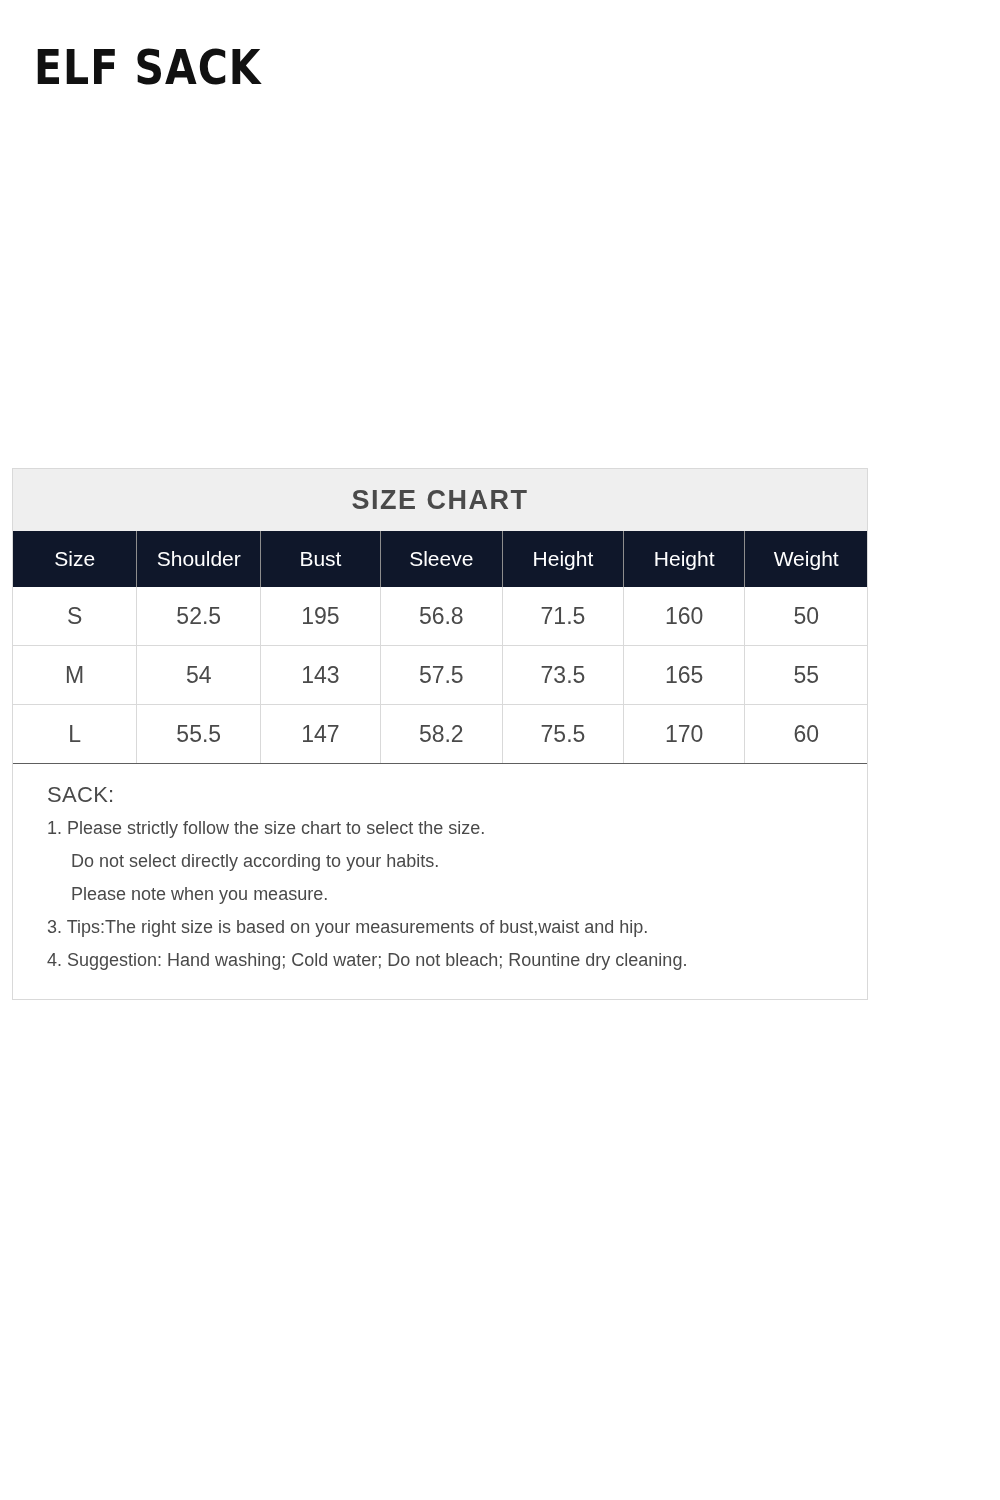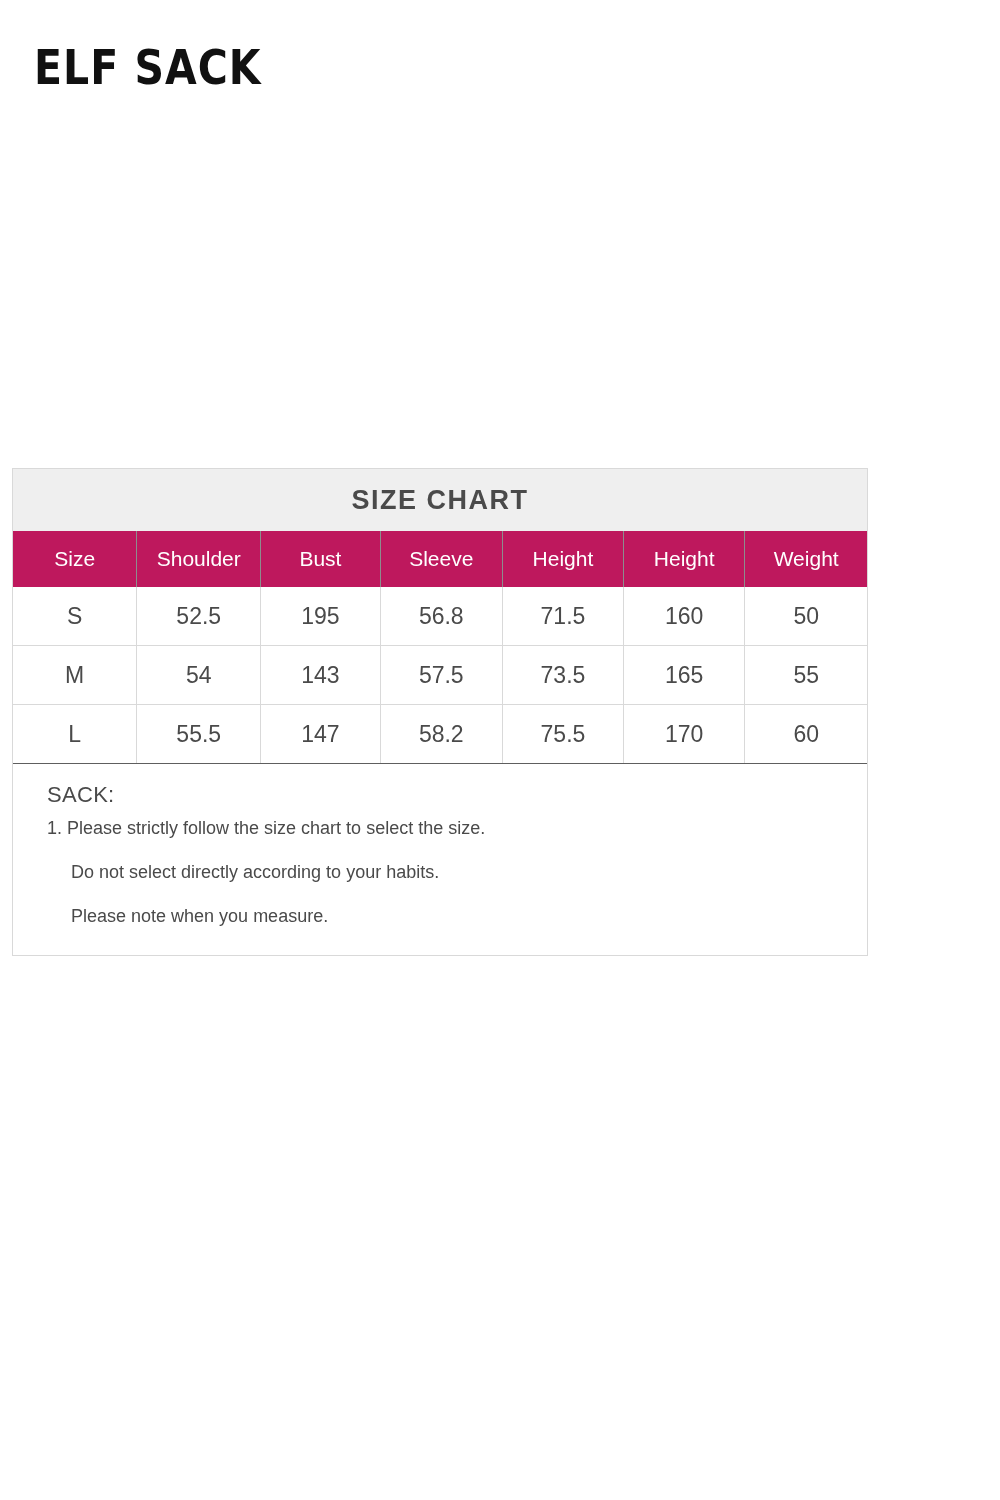--- a/index.html
+++ b/index.html
@@ -59,21 +59,21 @@
     color: #4a4a4a;
   }
 
   table.size-table {
     width: 100%;
     border-collapse: collapse;
     table-layout: fixed;
   }
 
   table.size-table th {
-    background: #be185d;
+    background: #0f172a;
     color: #ffffff;
     font-weight: 400;
     font-size: 21px;
     height: 54px;
     border-right: 1px solid #8d8d8d;
     text-align: center;
   }
   table.size-table th:last-child { border-right: none; }
 
   table.size-table td {
@@ -108,21 +108,20 @@
     letter-spacing: .3px;
   }
   .note-line {
     font-size: 18px;
     line-height: 33px;
     color: #4a4a4a;
     white-space: pre;
   }
   .note-line.indent {
     padding-left: 24px;
-    margin-top: 11px;
   }
 </style>
 </head>
 <body>
 
 <div class="brand">
   <div class="brand-text">ELF SACK</div>
 </div>
 
 <div class="chart-wrap">
@@ -179,15 +178,17 @@
         <td>60</td>
       </tr>
     </tbody>
   </table>
 
   <div class="note-box">
     <div class="note-heading">SACK:</div>
     <div class="note-line">1. Please strictly follow the size chart to select the size.</div>
     <div class="note-line indent">Do not select directly according to your habits.</div>
     <div class="note-line indent">Please note when you measure.</div>
+    <div class="note-line">3. Tips:The right size is based on your measurements of bust,waist and hip.</div>
+    <div class="note-line">4. Suggestion: Hand washing; Cold water; Do not bleach; Rountine dry cleaning.</div>
   </div>
 
 </div>
 
 </body></html>

